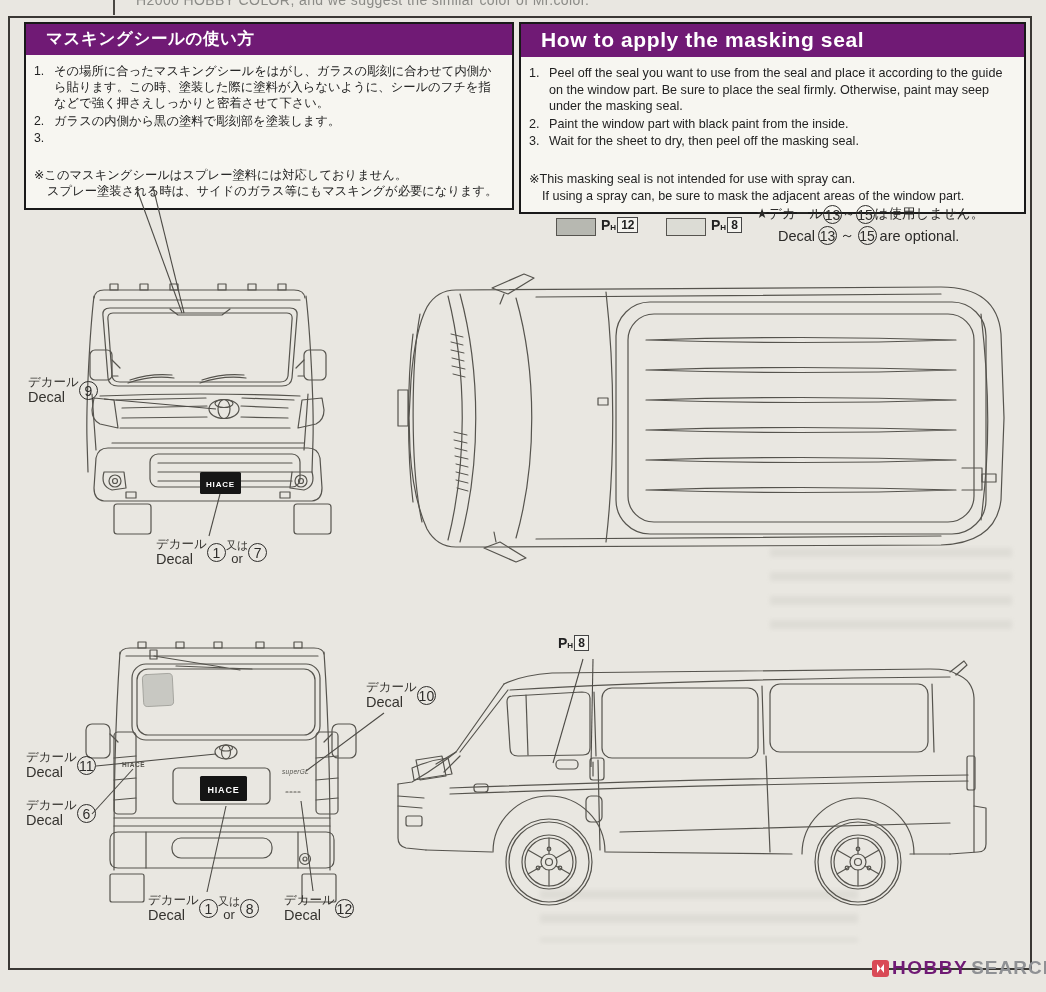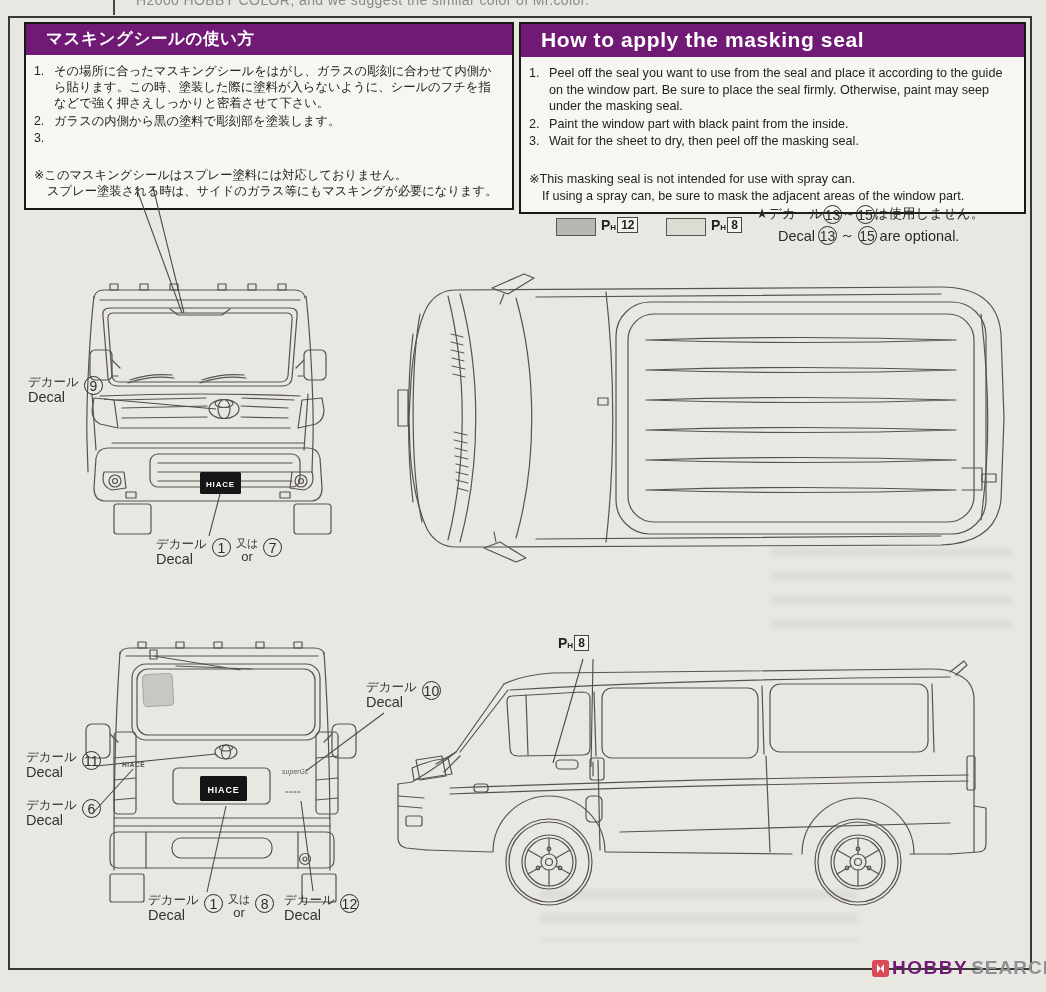--- a/index.html
+++ b/index.html
@@ -26,21 +26,21 @@
 
   .chip{position:absolute;width:38px;height:16px;border:1.5px solid #56544f}
   .pcode{position:absolute;display:flex;align-items:center;font-weight:bold;color:#222}
   .pcode .p{font-size:14px}
   .pcode .h{font-size:8px;margin:4px 1px 0 0}
   .numbox{border:1.2px solid #454545;padding:0 3px;font-size:12px;line-height:14px;font-weight:600;background:#f4f3ee}
 
   .cnum{display:inline-flex;flex:none;align-items:center;justify-content:center;
         width:17px;height:17px;border:1.2px solid #2e2d2b;border-radius:50%;
         font-size:14px;line-height:1;color:#2e2d2b;background:transparent}
-  .callout{position:absolute;display:flex;align-items:flex-start;gap:5px;color:#35332f;white-space:nowrap}
+  .callout{position:absolute;display:flex;align-items:center;color:#35332f;white-space:nowrap}
   .stack{display:flex;flex-direction:column;line-height:1.08}
   .stack .jp{font-size:12.5px}
   .stack .en{font-size:14.5px}
   .stack.small .jp{font-size:11px}
   .stack.small .en{font-size:13px;text-align:center}
 
   #legend-note{position:absolute;left:756px;top:205px;color:#2b2a28}
   #legend-note .l1{display:flex;align-items:flex-start;gap:0;font-size:13.5px}
   #legend-note .l2{display:flex;align-items:center;gap:3px;font-size:14.5px;padding-left:22px;margin-top:2px}
 

